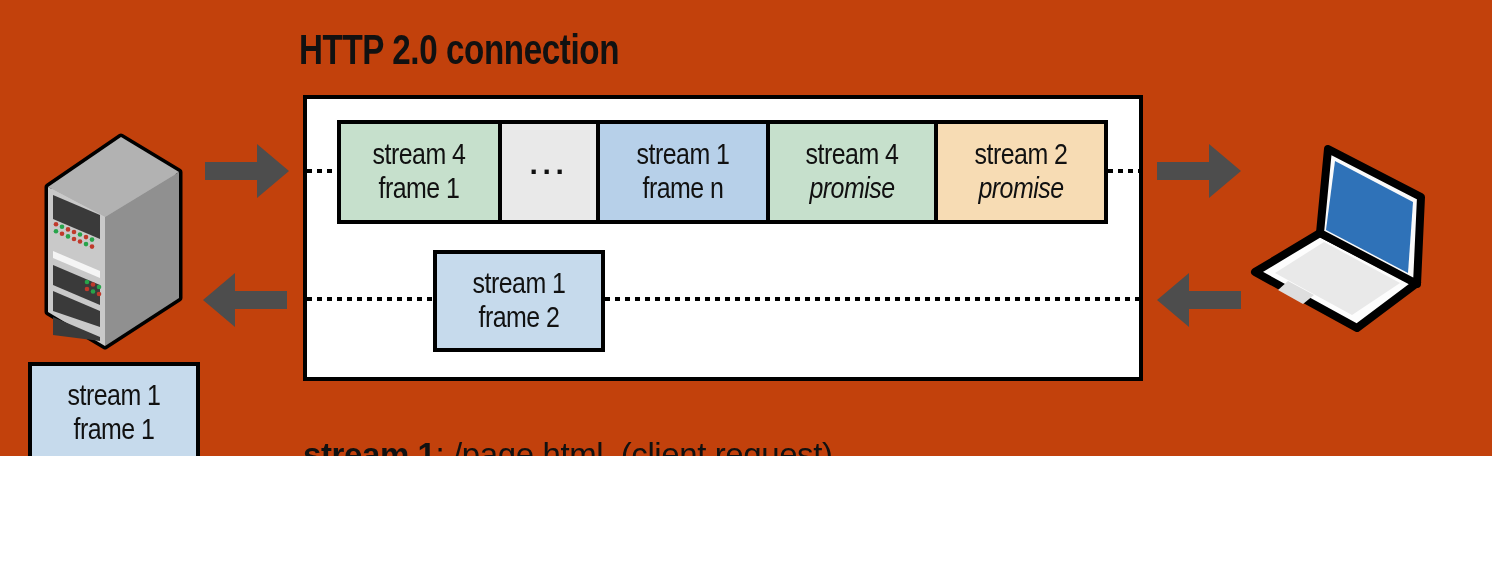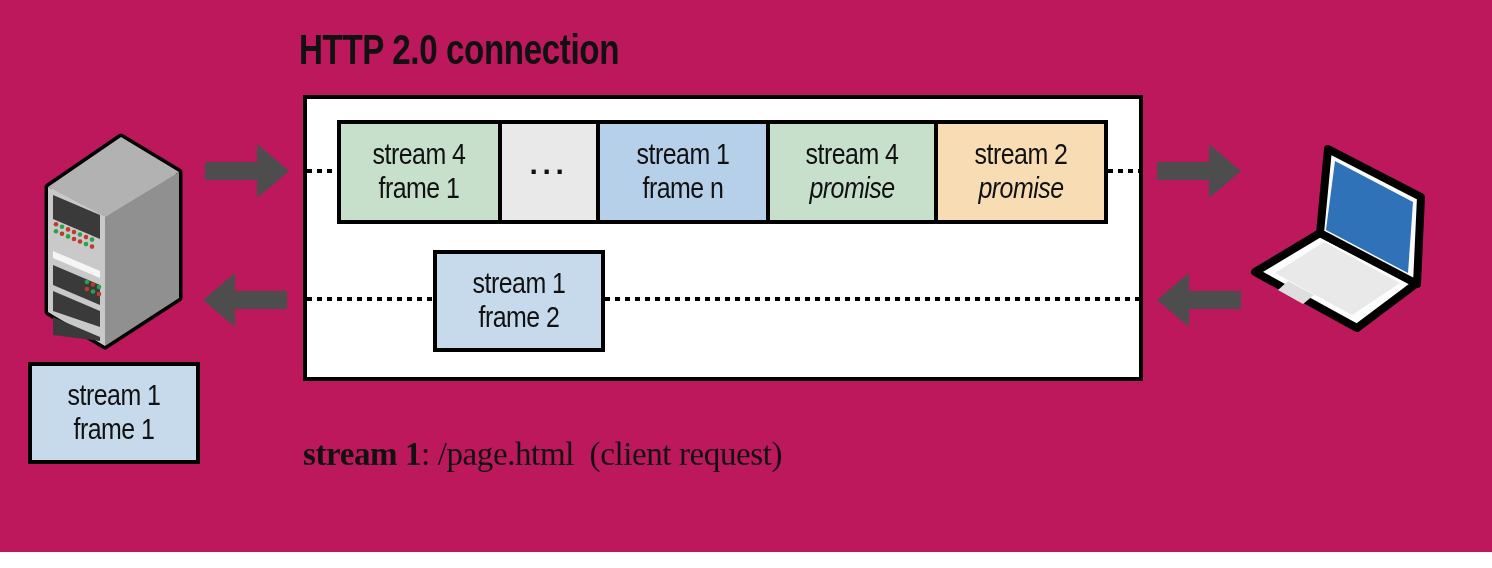--- a/index.html
+++ b/index.html
@@ -1,17 +1,17 @@
 <!DOCTYPE html>
 <html><head>
 <meta charset="utf-8">
 <style>
   html,body{margin:0;padding:0;background:#fff;}
   .stage{
-    position:relative;width:1492px;height:552px;background:#be185d;overflow:hidden;
+    position:relative;width:1492px;height:456px;background:#c2410c;overflow:hidden;
     font-family:"Liberation Sans",sans-serif;color:#111;
   }
   .abs{position:absolute;}
   
   .title{
     left:299px;top:26px;font-size:42px;font-weight:bold;letter-spacing:-0.5px;
     transform:scaleX(0.79);transform-origin:0 50%;white-space:nowrap;
   }
   
   .conn-box{left:303px;top:95px;width:840px;height:286px;border:4px solid #000;box-sizing:border-box;background:#fff;}
@@ -34,21 +34,21 @@
   }
   .resp-frame{left:433px;top:250px;width:172px;height:102px;}
   .pending-frame{left:28px;top:362px;width:172px;height:102px;}
   
   .dotline{height:4px;background:repeating-linear-gradient(90deg,#000 0 5px,transparent 5px 10px);}
   .dl-top-left{left:307px;top:169px;width:30px;}
   .dl-top-right{left:1108px;top:169px;width:31px;}
   .dl-bot-left{left:307px;top:297px;width:126px;}
   .dl-bot-right{left:605px;top:297px;width:534px;}
   
-  .legend{left:303px;top:432px;font-size:33px;letter-spacing:-0.4px;font-family:Liberation Serif, serif;}
+  .legend{left:303px;top:432px;font-size:33px;letter-spacing:-0.4px;}
   .legend-line{height:45px;line-height:45px;white-space:pre;}
   .legend-line b{font-weight:bold;}
   .legend-detail{white-space:pre;}
   svg{display:block;}
 </style>
 </head>
 <body>
 
 <div class="stage">
 

